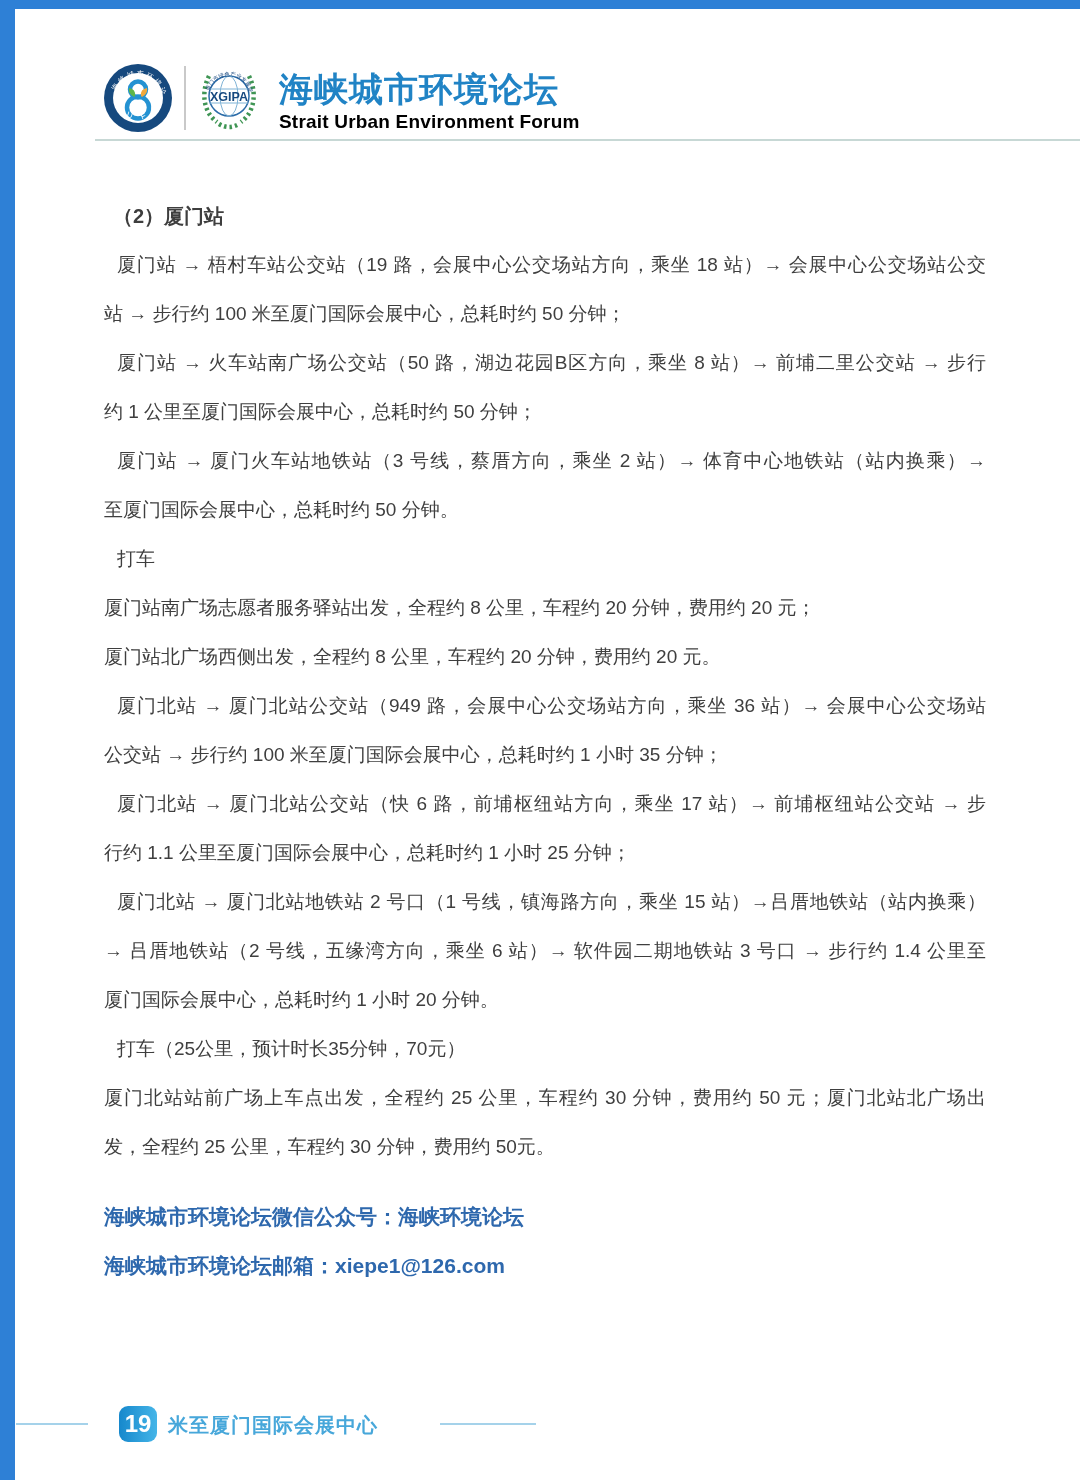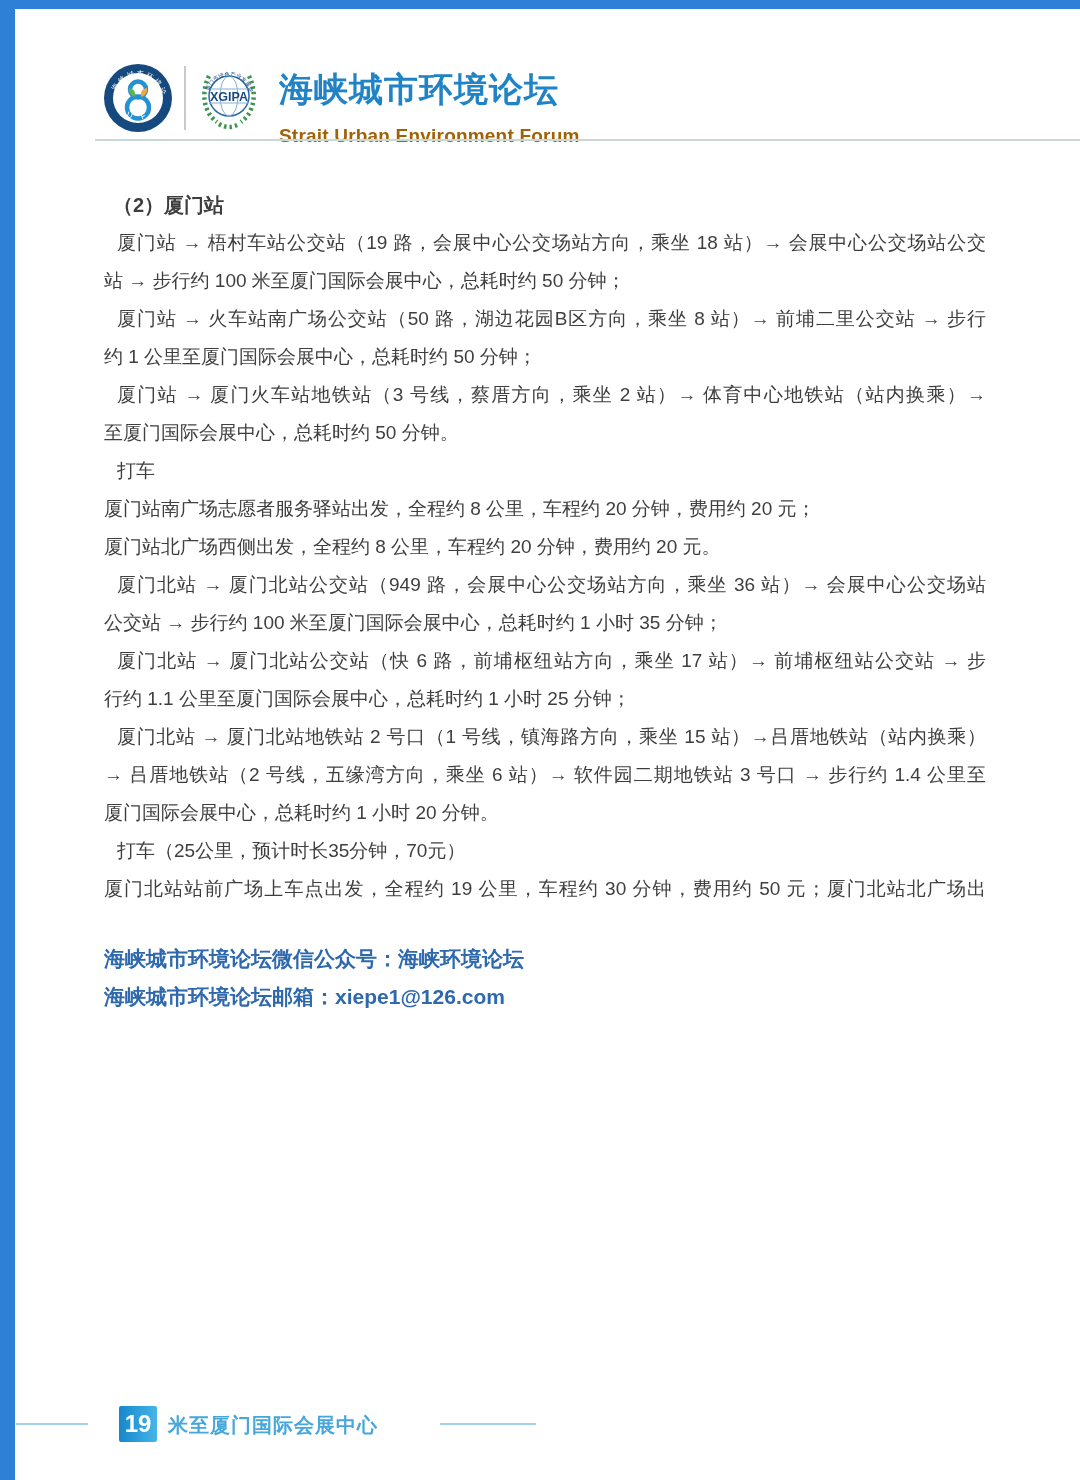--- a/index.html
+++ b/index.html
@@ -11,41 +11,41 @@
   .bar-left{position:absolute;left:0;top:0;width:15px;height:1480px;background:#2e80d6;}
   .bar-top{position:absolute;left:0;top:0;width:1080px;height:9px;background:#2e80d6;}
 
   
   .header{position:absolute;left:0;top:0;width:1080px;height:150px;}
   .logo1{position:absolute;left:103px;top:63px;}
   .logo-div{position:absolute;left:184px;top:66px;width:2px;height:64px;background:#c9c9c9;}
   .logo2{position:absolute;left:196px;top:60px;}
   .titleblock{position:absolute;left:279px;top:70px;}
   .ftitle{font-size:34px;font-weight:bold;color:#2083c5;letter-spacing:1px;line-height:38px;}
-  .fsub{font-size:19px;font-weight:600;color:#a16207;letter-spacing:0.2px;margin-top:17px;}
+  .fsub{font-size:19px;font-weight:600;color:#000000;letter-spacing:0.2px;margin-top:3px;}
   .header-rule{position:absolute;left:95px;top:139px;width:985px;height:2px;background:#c7d8d5;}
 
   
   .doc{position:absolute;left:104px;top:186px;width:882px;color:#3e3e3e;}
   .line{height:38px;line-height:38px;font-size:19px;white-space:nowrap;overflow:visible;
-        text-align:left;}
+        text-align:left;margin-top:11px;}
   .line.j{text-align:justify;text-align-last:justify;}
   .line.h{font-weight:bold;text-indent:9px;font-size:20px;}
   .line.fi{text-indent:13px;}
 
   
   .contact{margin-top:32px;}
   .contact .line{color:#2e68ad;font-weight:700;font-size:21px;height:38px;line-height:38px;}
 
   
   .footer{position:absolute;left:0;top:1400px;width:1080px;height:60px;}
   .fline{position:absolute;top:23px;height:2px;background:#a5d2ea;}
   .fline.l{left:16px;width:72px;}
   .fline.r{left:440px;width:96px;}
-  .badge{position:absolute;left:119px;top:6px;width:38px;height:36px;border-radius:2px;
+  .badge{position:absolute;left:119px;top:6px;width:38px;height:36px;border-radius:9px;
          background:linear-gradient(90deg,#1688cc,#45b5e8);color:#fff;font-size:24px;
          font-weight:bold;text-align:center;line-height:36px;}
   .flabel{position:absolute;left:168px;top:12px;font-size:20px;color:#47a7da;font-weight:600;
           letter-spacing:1px;}
 </style>
 </head>
 <body>
 
 <div class="page">
 
@@ -115,21 +115,22 @@
     <div>
 
         <div class="line fi j">厦门北站 → 厦门北站公交站（949 路，会展中心公交场站方向，乘坐 36 站）→ 会展中心公交场站</div>
         <div class="line">公交站 → 步行约 100 米至厦门国际会展中心，总耗时约 1 小时 35 分钟；</div>
         <div class="line fi j">厦门北站 → 厦门北站公交站（快 6 路，前埔枢纽站方向，乘坐 17 站）→ 前埔枢纽站公交站 → 步</div>
         <div class="line">行约 1.1 公里至厦门国际会展中心，总耗时约 1 小时 25 分钟；</div>
         <div class="line fi j">厦门北站 → 厦门北站地铁站 2 号口（1 号线，镇海路方向，乘坐 15 站）→吕厝地铁站（站内换乘）</div>
         <div class="line j">→ 吕厝地铁站（2 号线，五缘湾方向，乘坐 6 站）→ 软件园二期地铁站 3 号口 → 步行约 1.4 公里至</div>
         <div class="line">厦门国际会展中心，总耗时约 1 小时 20 分钟。</div>
         <div class="line fi">打车（25公里，预计时长35分钟，70元）</div>
-        <div class="line j">厦门北站站前广场上车点出发，全程约 19 公里，车程约 30 分钟，费用约 50 元；厦门北站北广场出</div>
+        <div class="line j">厦门北站站前广场上车点出发，全程约 25 公里，车程约 30 分钟，费用约 50 元；厦门北站北广场出</div>
+        <div class="line">发，全程约 25 公里，车程约 30 分钟，费用约 50元。</div>
       </div>
 
     <div class="contact">
 
         <div class="line">海峡城市环境论坛微信公众号：海峡环境论坛</div>
         <div class="line">海峡城市环境论坛邮箱：xiepe1@126.com</div>
       </div>
 
   </div>
 

